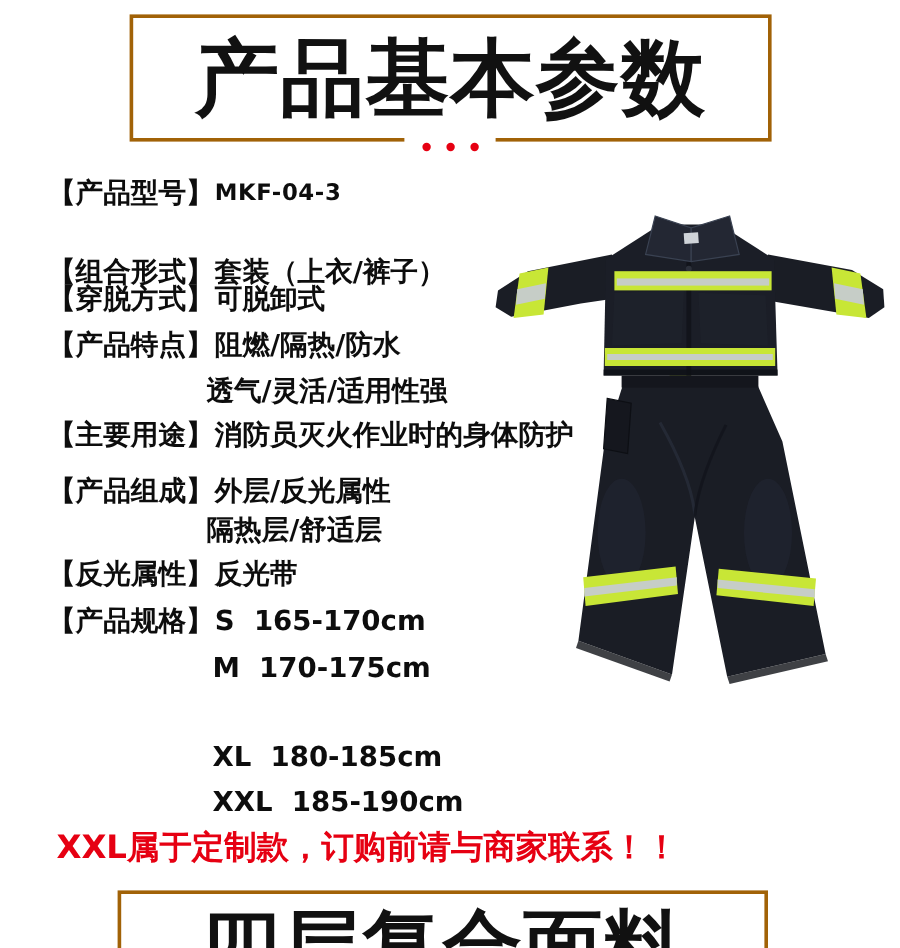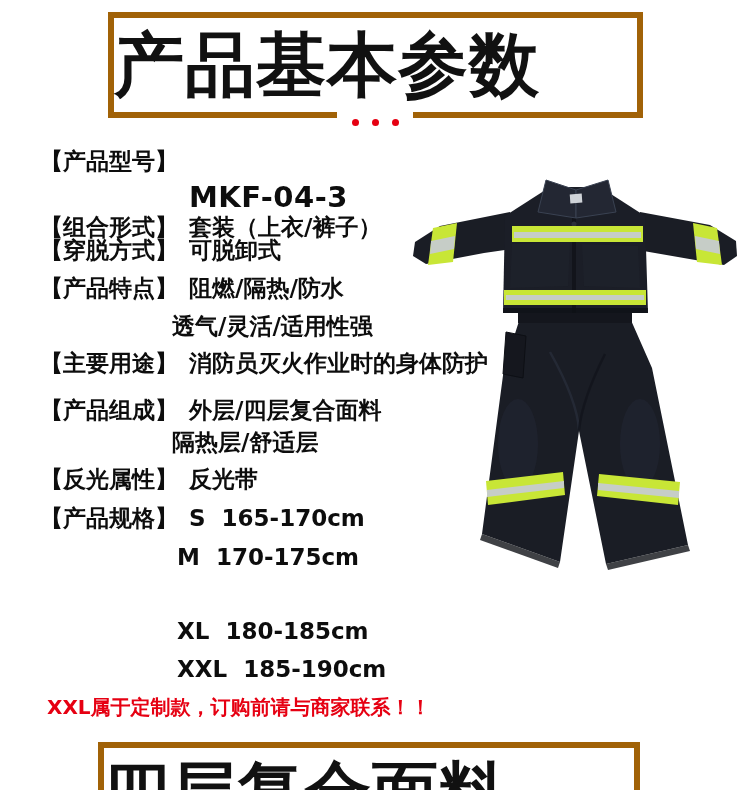--- a/index.html
+++ b/index.html
@@ -1,41 +1,41 @@
 <!DOCTYPE html>
 <html><head>
 <meta charset="utf-8">
 <style>
   html,body{margin:0;padding:0;background:#fff;}
   .page{
     position:relative;width:750px;height:790px;background:#ffffff;overflow:hidden;
     font-family:"DejaVu Sans","Liberation Sans",sans-serif;color:#111;
   }
   
-  .banner{position:absolute;background:#fff;border:6px solid #a16207;box-sizing:border-box;
-          display:flex;justify-content:flex-start;}
+  .banner{position:absolute;background:#fff;border:3px solid #a16207;box-sizing:border-box;
+          display:flex;justify-content:center;}
   .banner-top{left:108px;top:12px;width:535px;height:106px;align-items:center;}
   .banner-bottom{left:98px;top:742px;width:542px;height:115px;align-items:flex-start;}
   .banner-title{font-weight:700;color:#111;white-space:nowrap;letter-spacing:1px;line-height:1;}
   .banner-top .banner-title{font-size:70px;}
   .banner-bottom .banner-title{font-size:66px;margin-top:12px;}
   
   .dots-gap{position:absolute;left:337px;top:112px;width:76px;height:10px;background:#fff;}
   .dots{position:absolute;left:352px;top:119px;display:flex;gap:13px;}
   .dot{width:7px;height:7px;border-radius:50%;background:#e60012;}
   
-  .row{position:absolute;left:40px;display:flex;gap:11px;font-size:23px;font-weight:600;
+  .row{position:absolute;left:40px;display:flex;gap:1px;font-size:23px;font-weight:600;
        line-height:29px;white-space:pre;color:#0d0d0d;}
   .row .lab{font-weight:600;}
   .row .val{font-weight:600;}
-  .val-model{font-size:29px;font-weight:700;letter-spacing:.5px;margin-top:36px;}
+  .val-model{font-size:19px;font-weight:700;letter-spacing:.5px;}
   .cont{left:172px;}
   .size-row{left:177px;}
   
-  .warning{position:absolute;left:47px;top:692px;font-size:20px;font-weight:700;
+  .warning{position:absolute;left:47px;top:692px;font-size:27px;font-weight:700;
            color:#e60012;white-space:pre;line-height:30px;}
   
   .photo{position:absolute;left:400px;top:172px;width:350px;height:400px;}
 </style>
 </head>
 <body>
 
 <div class="page">
 
   <div class="banner banner-top">
@@ -66,21 +66,21 @@
   </div>
   <div class="row" style="top:349px">
     <span class="lab">【主要用途】</span>
     <span class="val">消防员灭火作业时的身体防护</span>
   </div>
   <div class="row cont" style="top:312px">
     <span class="val">透气/灵活/适用性强</span>
   </div>
   <div class="row" style="top:396px">
     <span class="lab">【产品组成】</span>
-    <span class="val">外层/四层复合面料</span>
+    <span class="val">外层/反光属性</span>
   </div>
   <div class="row cont" style="top:428px">
     <span class="val">隔热层/舒适层</span>
   </div>
   <div class="row" style="top:465px">
     <span class="lab">【反光属性】</span>
     <span class="val">反光带</span>
   </div>
   <div class="row" style="top:504px">
     <span class="lab">【产品规格】</span>

